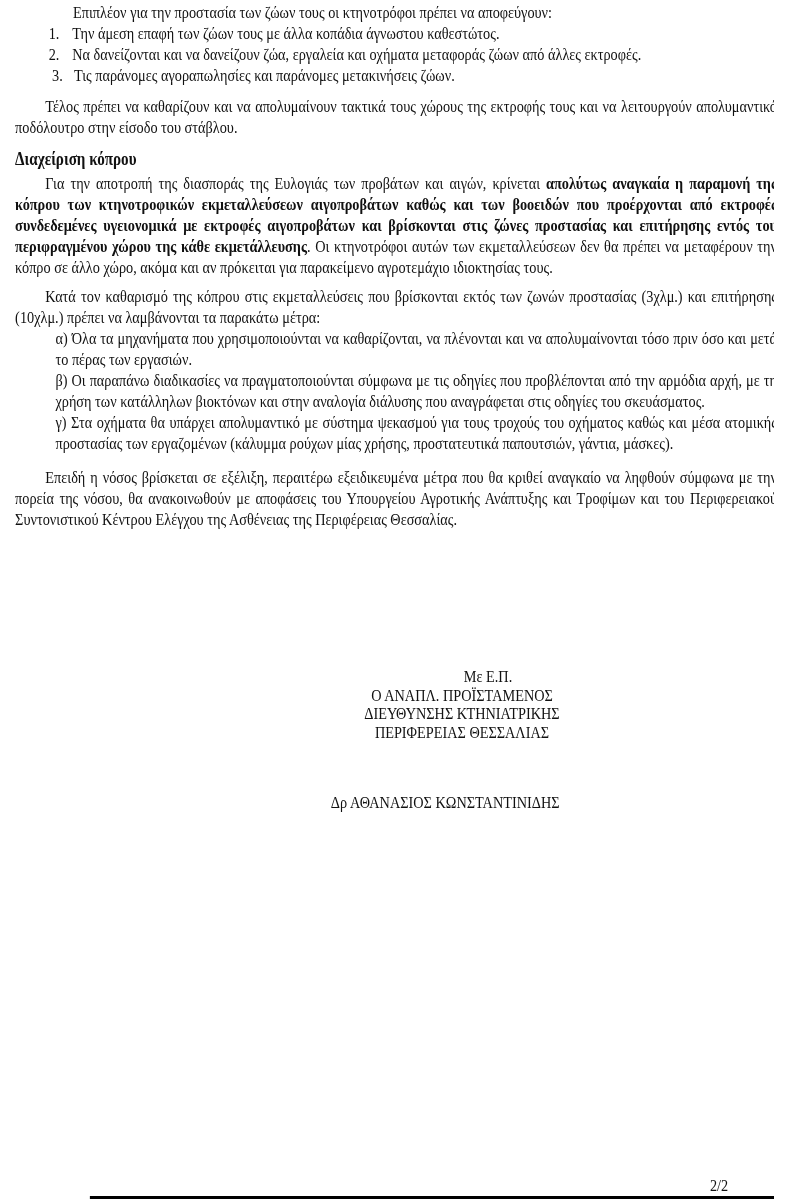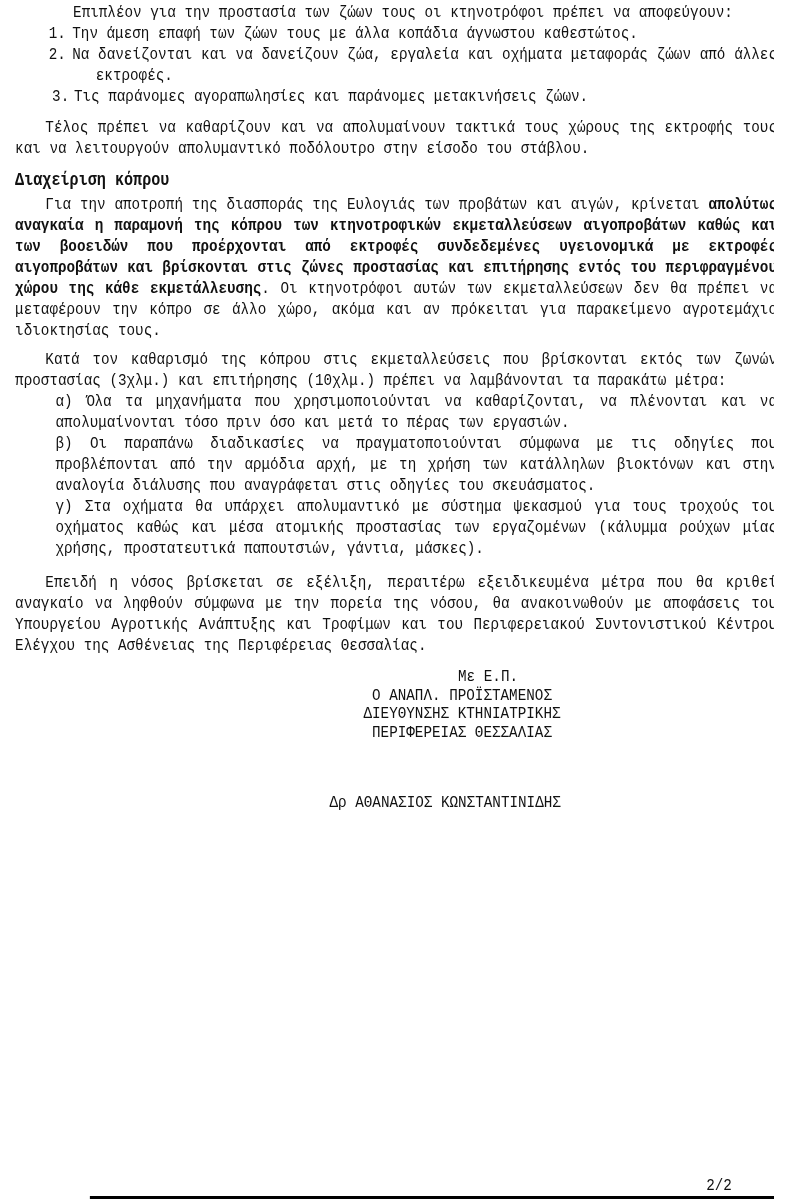--- a/index.html
+++ b/index.html
@@ -2,21 +2,21 @@
 <html lang="el"><head>
 <meta charset="utf-8">
 <style>
   html, body { margin: 0; padding: 0; background: #ffffff; }
   .page {
     position: relative;
     width: 774px;
     height: 1199px;
     background: #ffffff;
     overflow: hidden;
-    font-family: Liberation Mono, monospace;
+    font-family: Liberation Serif, serif;
     color: #111111;
   }
   
   .scale {
     position: absolute;
     top: 0; left: 0;
     width: 944px;
     height: 1199px;
     transform: scaleX(0.84);
     transform-origin: 0 0;

